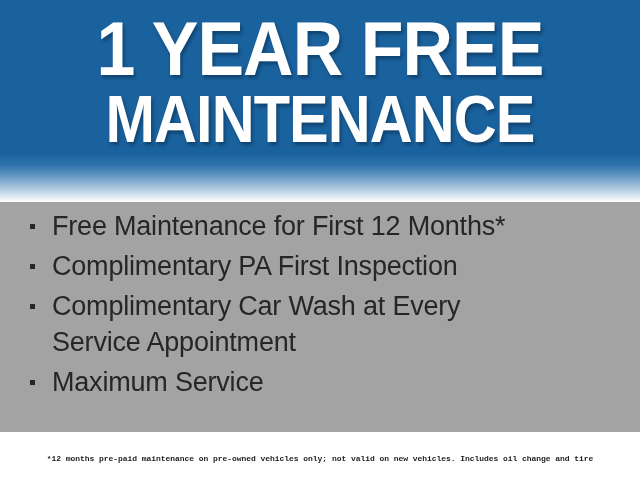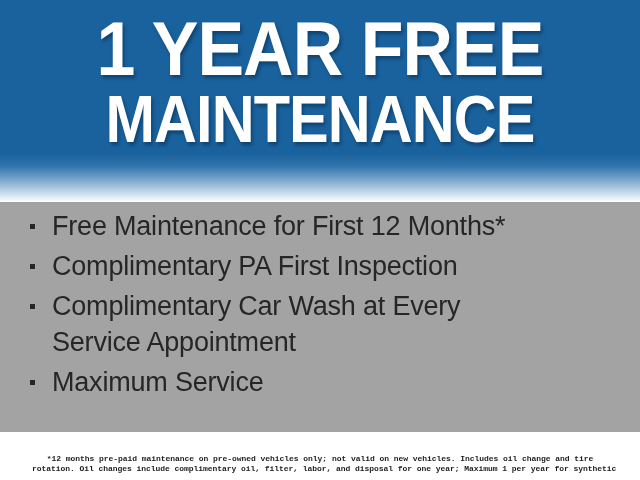--- a/index.html
+++ b/index.html
@@ -165,16 +165,15 @@
 
     <li class="benefit-item">
       <span class="bullet-square"></span>
       <span class="benefit-text">Maximum Service</span>
     </li>
 
   </ul>
 
   <div id="disclaimer">
     <span class="disclaimer-line">*12 months pre-paid maintenance on pre-owned vehicles only; not valid on new vehicles. Includes oil change and tire</span>
-    <span class="disclaimer-line">rotation. Oil changes include complimentary oil, filter, labor, and disposal for one year; Maximum 1 per year for synthetic</span>
   </div>
 
 </div>
 
 </body></html>

